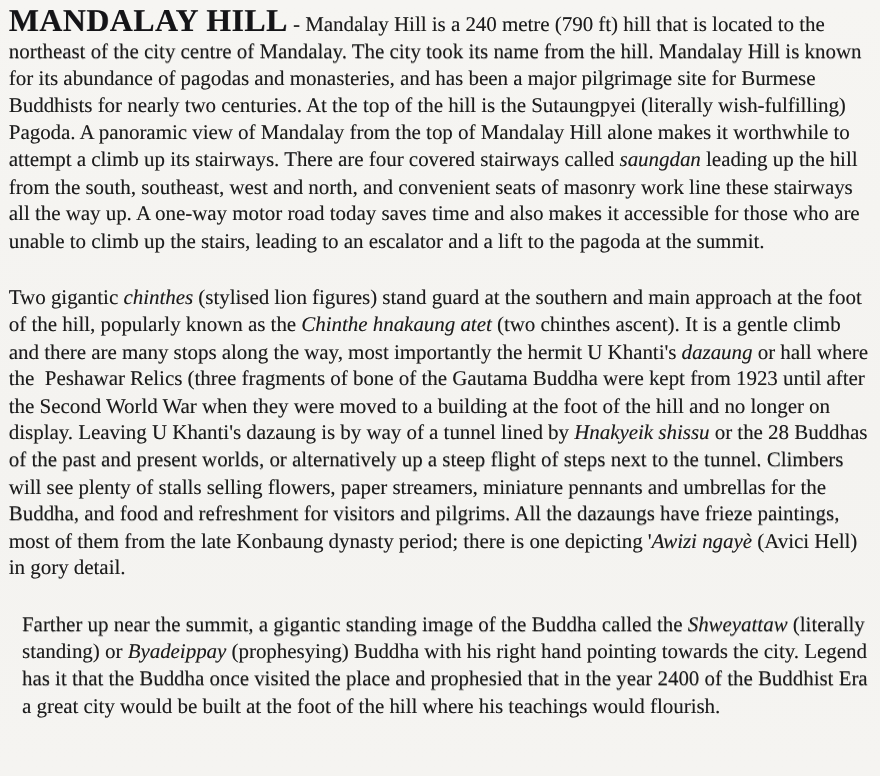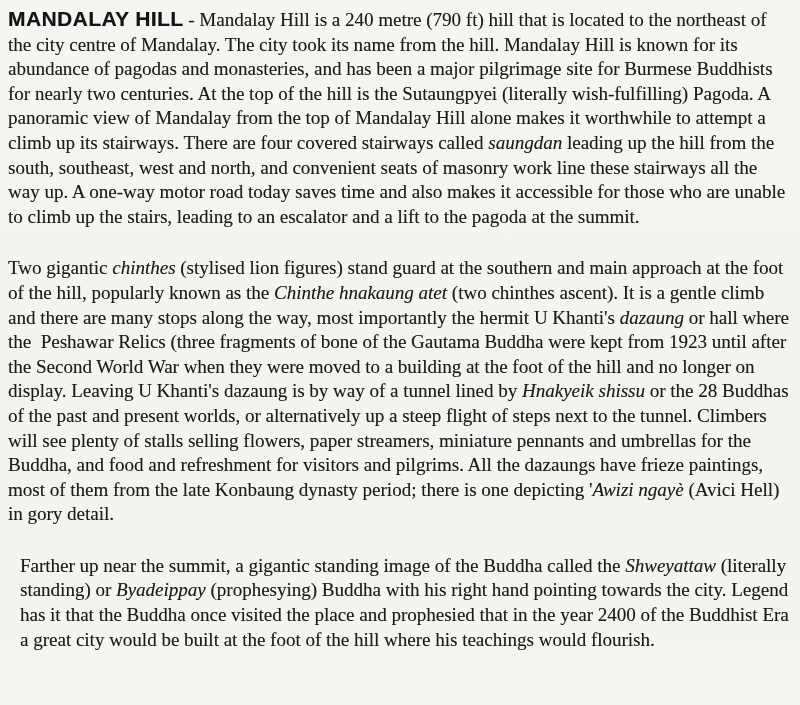--- a/index.html
+++ b/index.html
@@ -32,23 +32,23 @@
     margin-bottom: 0;
     margin-left: 12px;
   }
   .run-normal {
     font-style: normal;
   }
   .run-italic {
     font-style: italic;
   }
   .run-heading {
-    font-family: Liberation Sans, sans-serif;
+    font-family: Liberation Serif, serif;
     font-weight: 800;
-    font-size: 21px;
+    font-size: 29px;
     letter-spacing: 0.4px;
     color: #141417;
     text-shadow: 0.3px 0.3px 0.5px rgba(30,30,35,0.5);
   }
 </style>
 </head>
 <body style="background-color: rgb(245, 244, 241);">
 
 <main class="page">
   <div>

